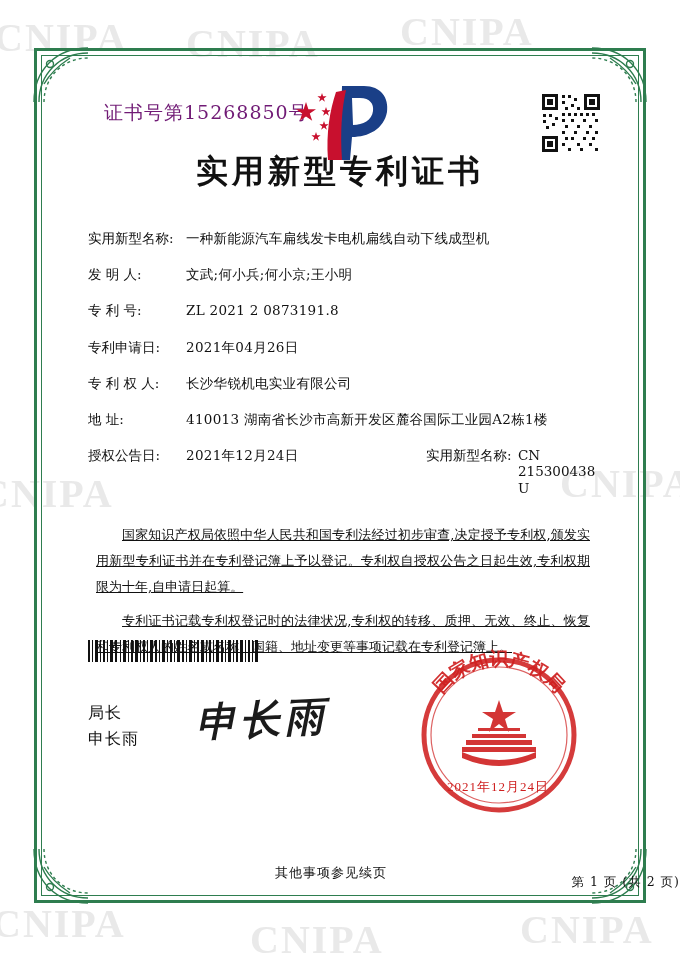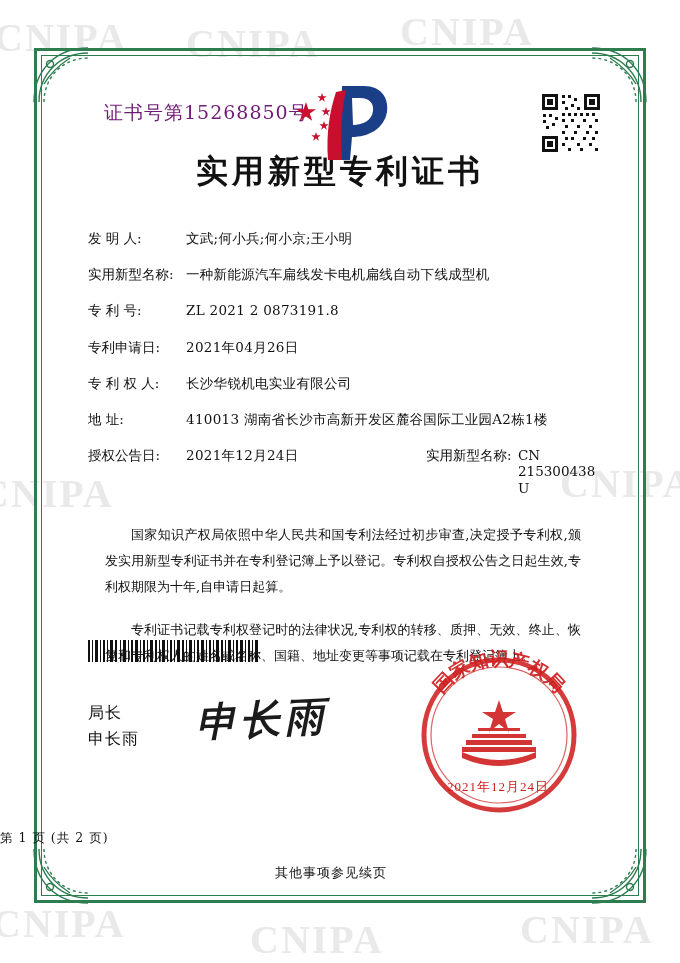--- a/index.html
+++ b/index.html
@@ -150,21 +150,21 @@
   .para {
     margin-top: 26px;
     padding-left: 28px;
     padding-right: 22px;
     font-size: 13px;
     line-height: 2.0;
     text-align: justify;
     text-indent: 2em;
     color: #111;
   }
-  .para p { margin: 17px; }
+  .para p { margin: 8px; text-decoration: underline; }
 
   
   .barcode {
     position: absolute;
     left: 88px;
     top: 640px;
     width: 170px;
     height: 22px;
     z-index: 2;
   }
@@ -213,22 +213,22 @@
     font-size: 13px;
     letter-spacing: 1px;
     z-index: 4;
     font-family: "Liberation Serif", serif;
   }
 
   .page-no {
     position: absolute;
     left: 0;
     right: 0;
-    top: 830px;
-    text-align: left;
+    top: 874px;
+    text-align: right;
     font-size: 12.5px;
     letter-spacing: 1px;
     z-index: 2;
     color: #111;
   }
   .footer-note {
     position: absolute;
     left: 0;
     right: 18px;
     top: 864px;
@@ -371,26 +371,26 @@
       </g>
     </svg>
   </div>
 
   <div class="cert-no">证书号第15268850号</div>
 
   <div class="main-title">实用新型专利证书</div>
 
   <div class="fields">
     <div class="field-row">
+      <div class="field-label">实用新型名称:</div>
+      <div class="field-value">一种新能源汽车扁线发卡电机扁线自动下线成型机</div>
+    </div>
+    <div class="field-row">
       <div class="field-label">发 明 人:</div>
       <div class="field-value">文武;何小兵;何小京;王小明</div>
-    </div>
-    <div class="field-row">
-      <div class="field-label">实用新型名称:</div>
-      <div class="field-value">一种新能源汽车扁线发卡电机扁线自动下线成型机</div>
     </div>
     <div class="field-row">
       <div class="field-label">专 利 号:</div>
       <div class="field-value">ZL 2021 2 0873191.8</div>
     </div>
     <div class="field-row">
       <div class="field-label">专利申请日:</div>
       <div class="field-value">2021年04月26日</div>
     </div>
     <div class="field-row">

